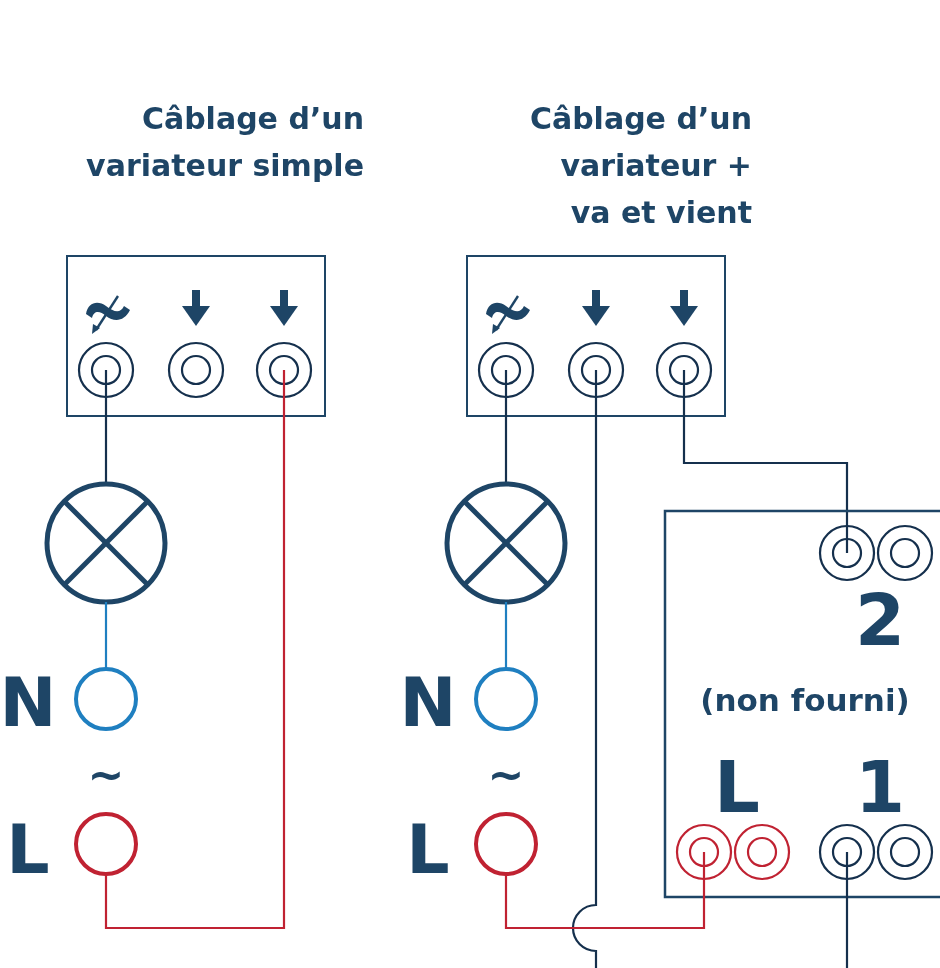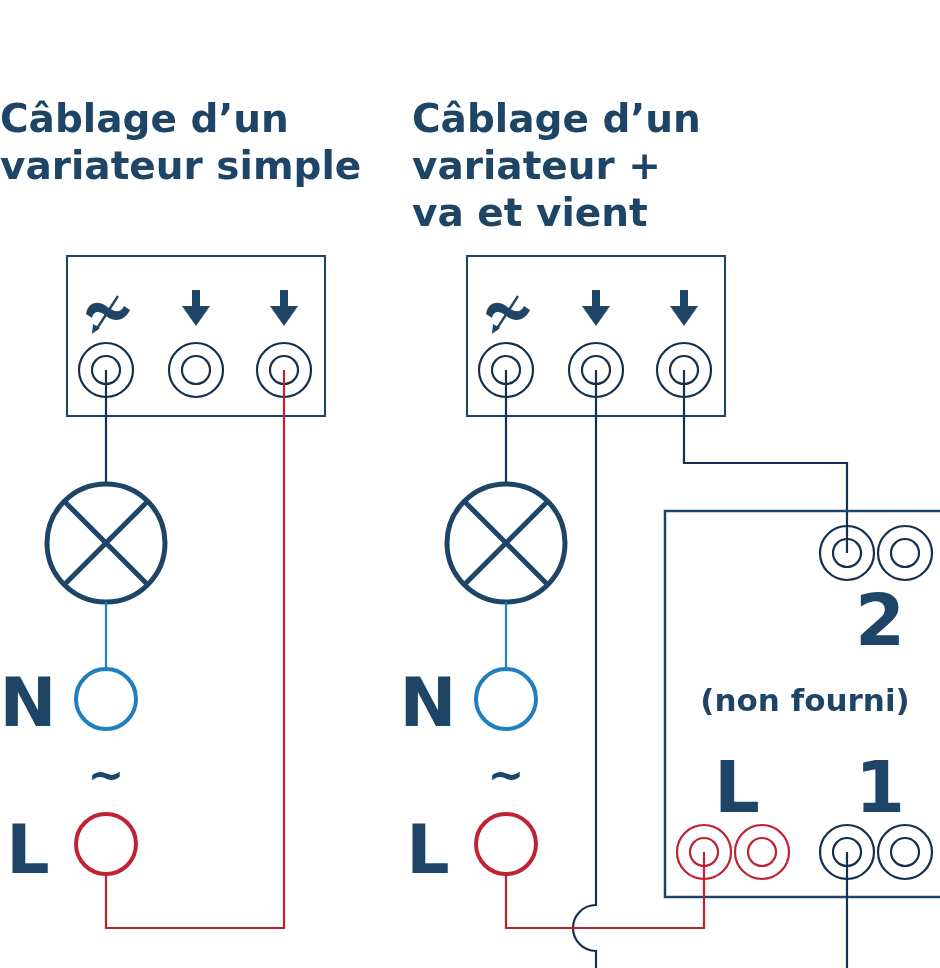--- a/index.html
+++ b/index.html
@@ -1,19 +1,19 @@
 <!DOCTYPE html>
 <html><head>
 <meta charset="utf-8">
 <style>
   html, body { margin: 0; padding: 0; background: #ffffff; }
   body { width: 940px; height: 968px; position: relative; overflow: hidden;
          font-family: "DejaVu Sans", sans-serif; }
-  .title { position: absolute; text-align: left; color: #1e4566;
-           font-weight: bold; font-size: 39px; line-height: 47px; white-space: pre-line; }
+  .title { position: absolute; text-align: right; color: #1e4566;
+           font-weight: bold; font-size: 30px; line-height: 47px; white-space: pre-line; }
   svg { position: absolute; left: 0; top: 0; }
   .lbl { font-family: "DejaVu Sans", sans-serif; font-weight: bold; fill: #1e4566; }
 </style>
 </head>
 <body>
 
 <div class="title" style="left:0; top:95px; width:364px;">Câblage d’un
 variateur simple</div>
 <div class="title" style="left:412px; top:95px; width:340px;">Câblage d’un
 variateur +

